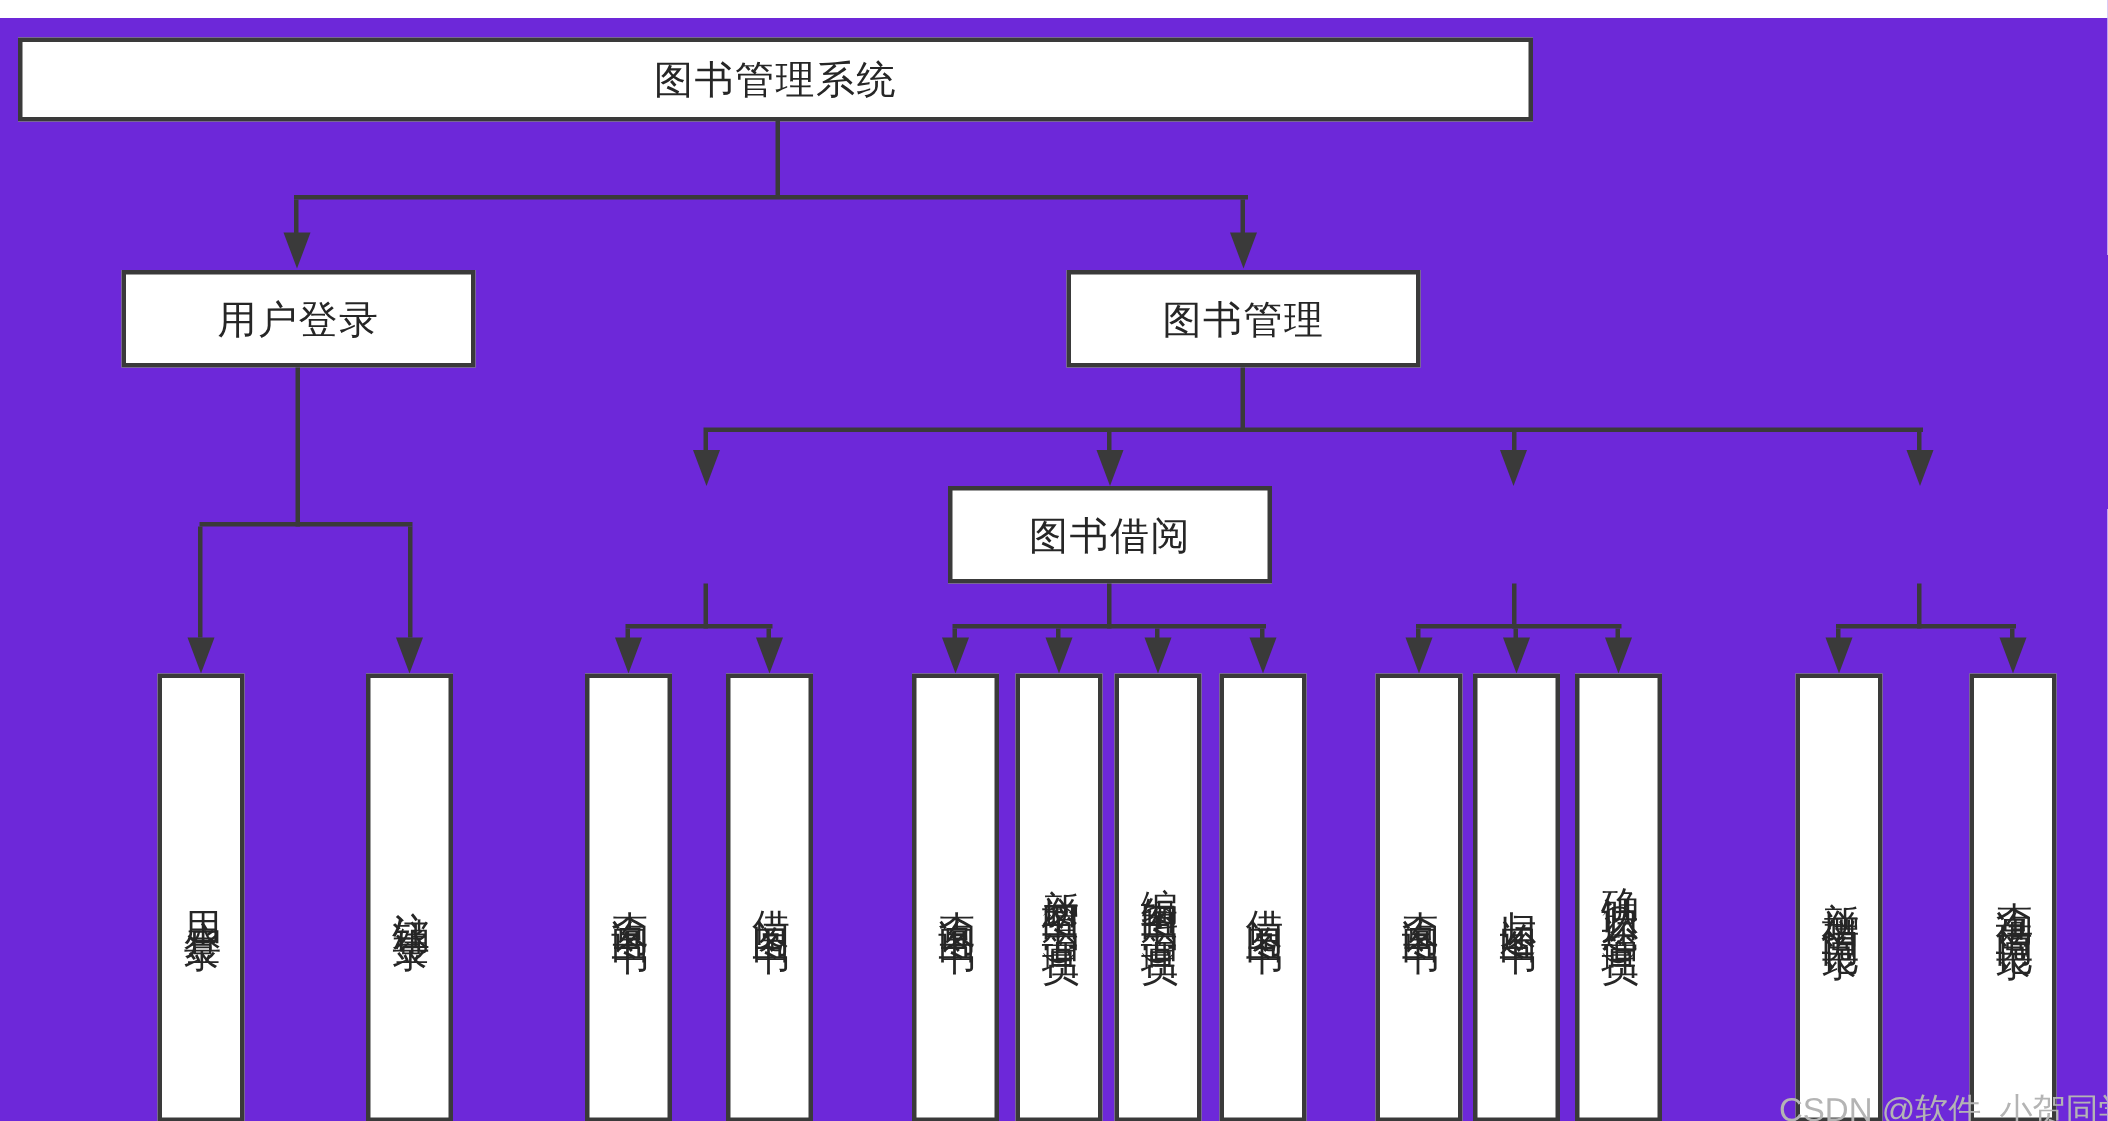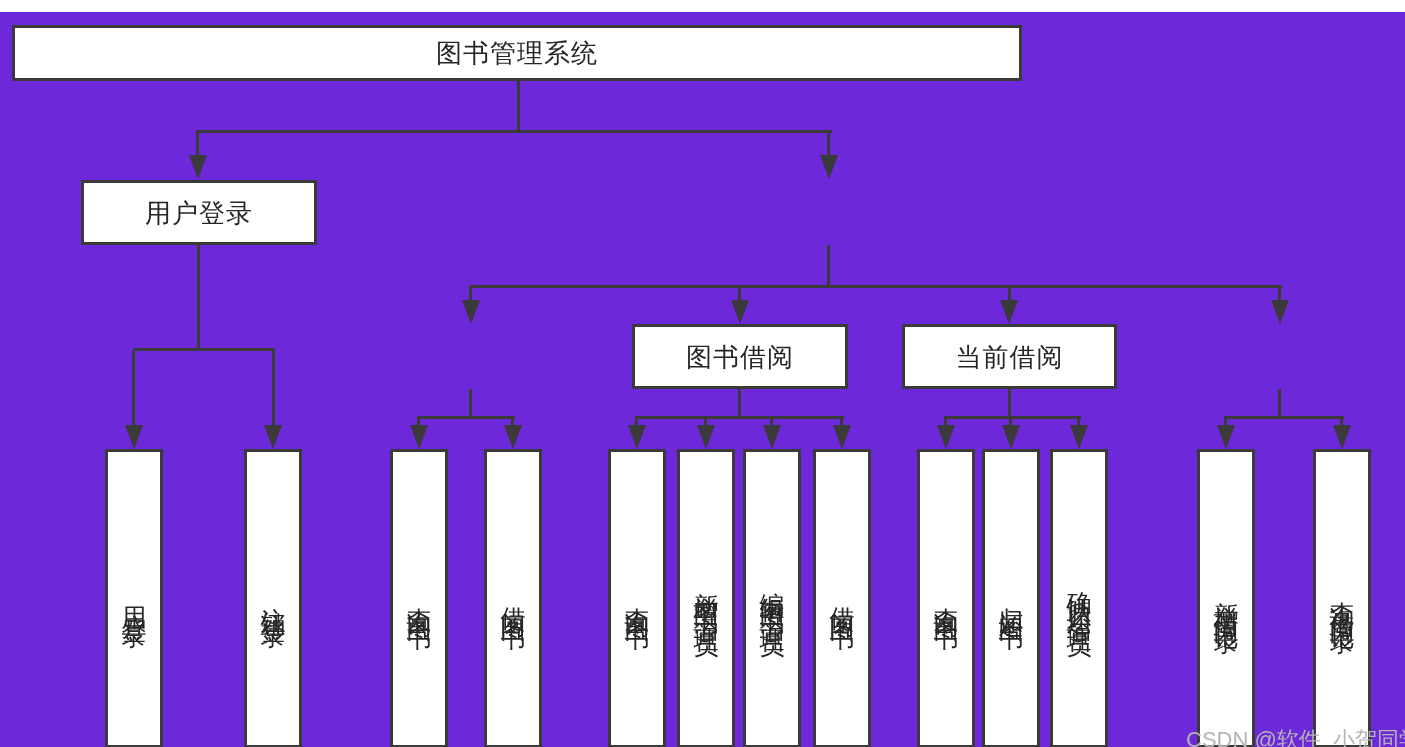--- a/index.html
+++ b/index.html
@@ -68,20 +68,23 @@
   <div class="vline" style="left:517px;top:68px;height:52px;"></div>
   <div class="hline" style="left:196px;top:118px;width:636px;"></div>
   <div class="vline" style="left:196px;top:121px;height:24px;"></div>
   <div class="arrow" style="left:189px;top:143px;"></div>
   <div class="vline" style="left:827px;top:121px;height:24px;"></div>
   <div class="arrow" style="left:820px;top:143px;"></div>
 
   <div class="box h" style="left:81px;top:168px;width:236px;height:65px;">
     <span>用户登录</span>
   </div>
+  <div class="box h" style="left:711px;top:168px;width:236px;height:65px;">
+    <span>图书管理</span>
+  </div>
 
   <div class="vline" style="left:197px;top:233px;height:106px;"></div>
   <div class="hline" style="left:133px;top:336px;width:142px;"></div>
   <div class="vline" style="left:132px;top:339px;height:74px;"></div>
   <div class="arrow" style="left:125px;top:413px;"></div>
   <div class="vline" style="left:272px;top:339px;height:74px;"></div>
   <div class="arrow" style="left:264px;top:413px;"></div>
 
   <div class="vline" style="left:827px;top:233px;height:43px;"></div>
   <div class="hline" style="left:469px;top:273px;width:813px;"></div>
@@ -89,23 +92,20 @@
   <div class="arrow" style="left:462px;top:288px;"></div>
   <div class="vline" style="left:738px;top:276px;height:14px;"></div>
   <div class="arrow" style="left:731px;top:288px;"></div>
   <div class="vline" style="left:1008px;top:276px;height:14px;"></div>
   <div class="arrow" style="left:1000px;top:288px;"></div>
   <div class="vline" style="left:1278px;top:276px;height:14px;"></div>
   <div class="arrow" style="left:1271px;top:288px;"></div>
 
   <div class="box h" style="left:632px;top:312px;width:216px;height:65px;justify-content:center;">
     <span>图书借阅</span>
-  </div>
-  <div class="box h" style="left:902px;top:312px;width:215px;height:65px;">
-    <span>当前借阅</span>
   </div>
 
   <div class="vline" style="left:469px;top:377px;height:30px;"></div>
   <div class="hline" style="left:417px;top:404px;width:98px;"></div>
   <div class="vline" style="left:417px;top:407px;height:8px;"></div>
   <div class="arrow" style="left:410px;top:413px;"></div>
   <div class="vline" style="left:511px;top:407px;height:8px;"></div>
   <div class="arrow" style="left:504px;top:413px;"></div>
 
   <div class="vline" style="left:738px;top:377px;height:30px;"></div>

